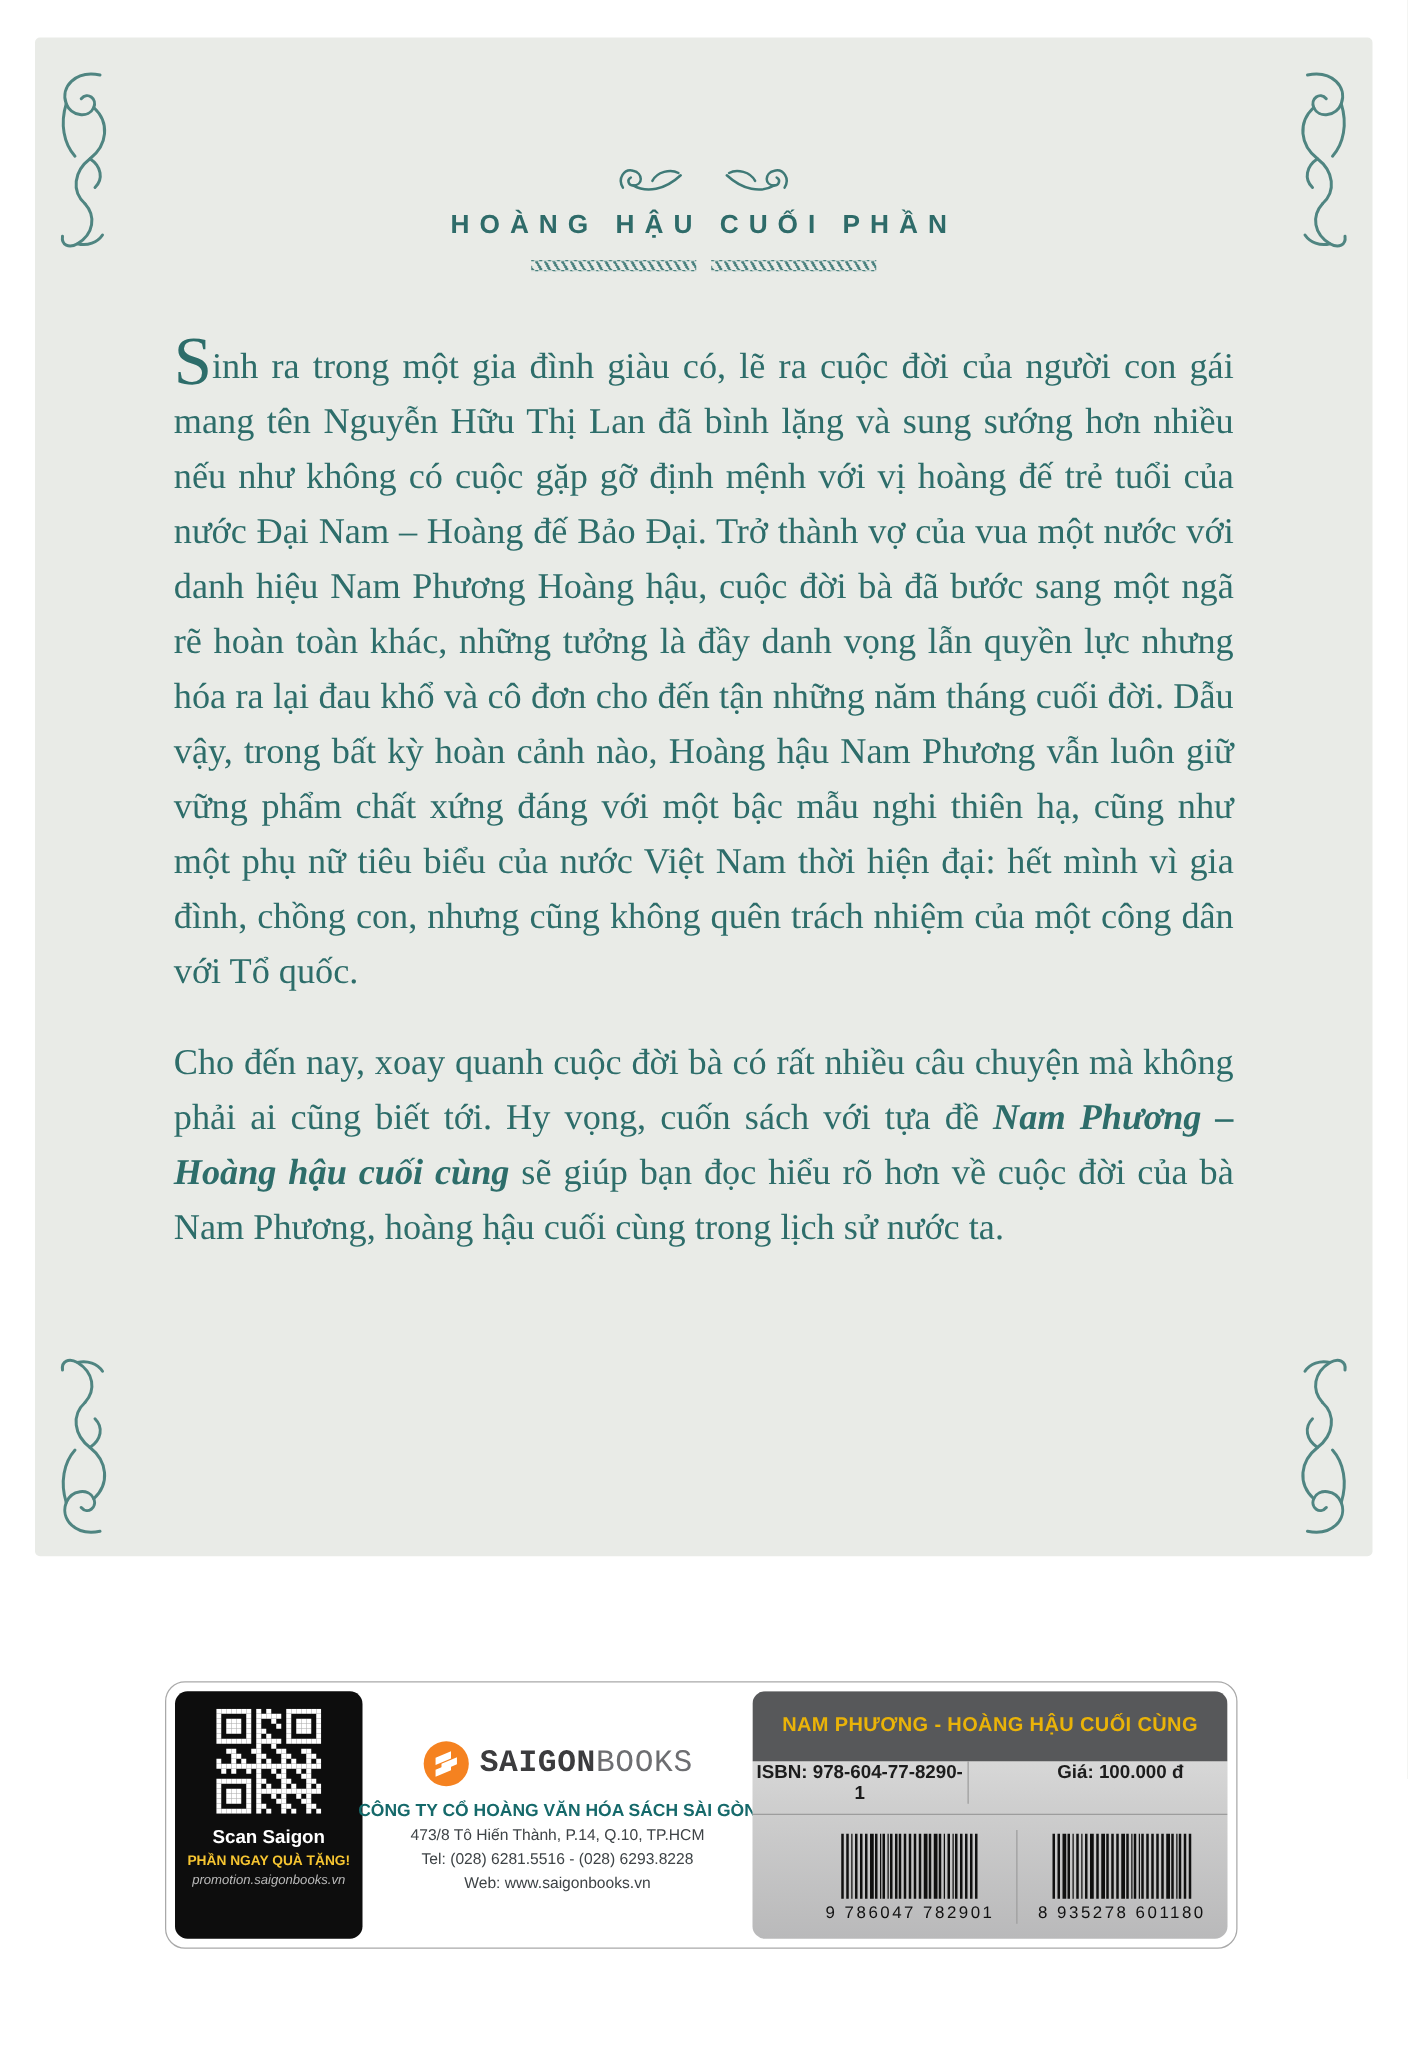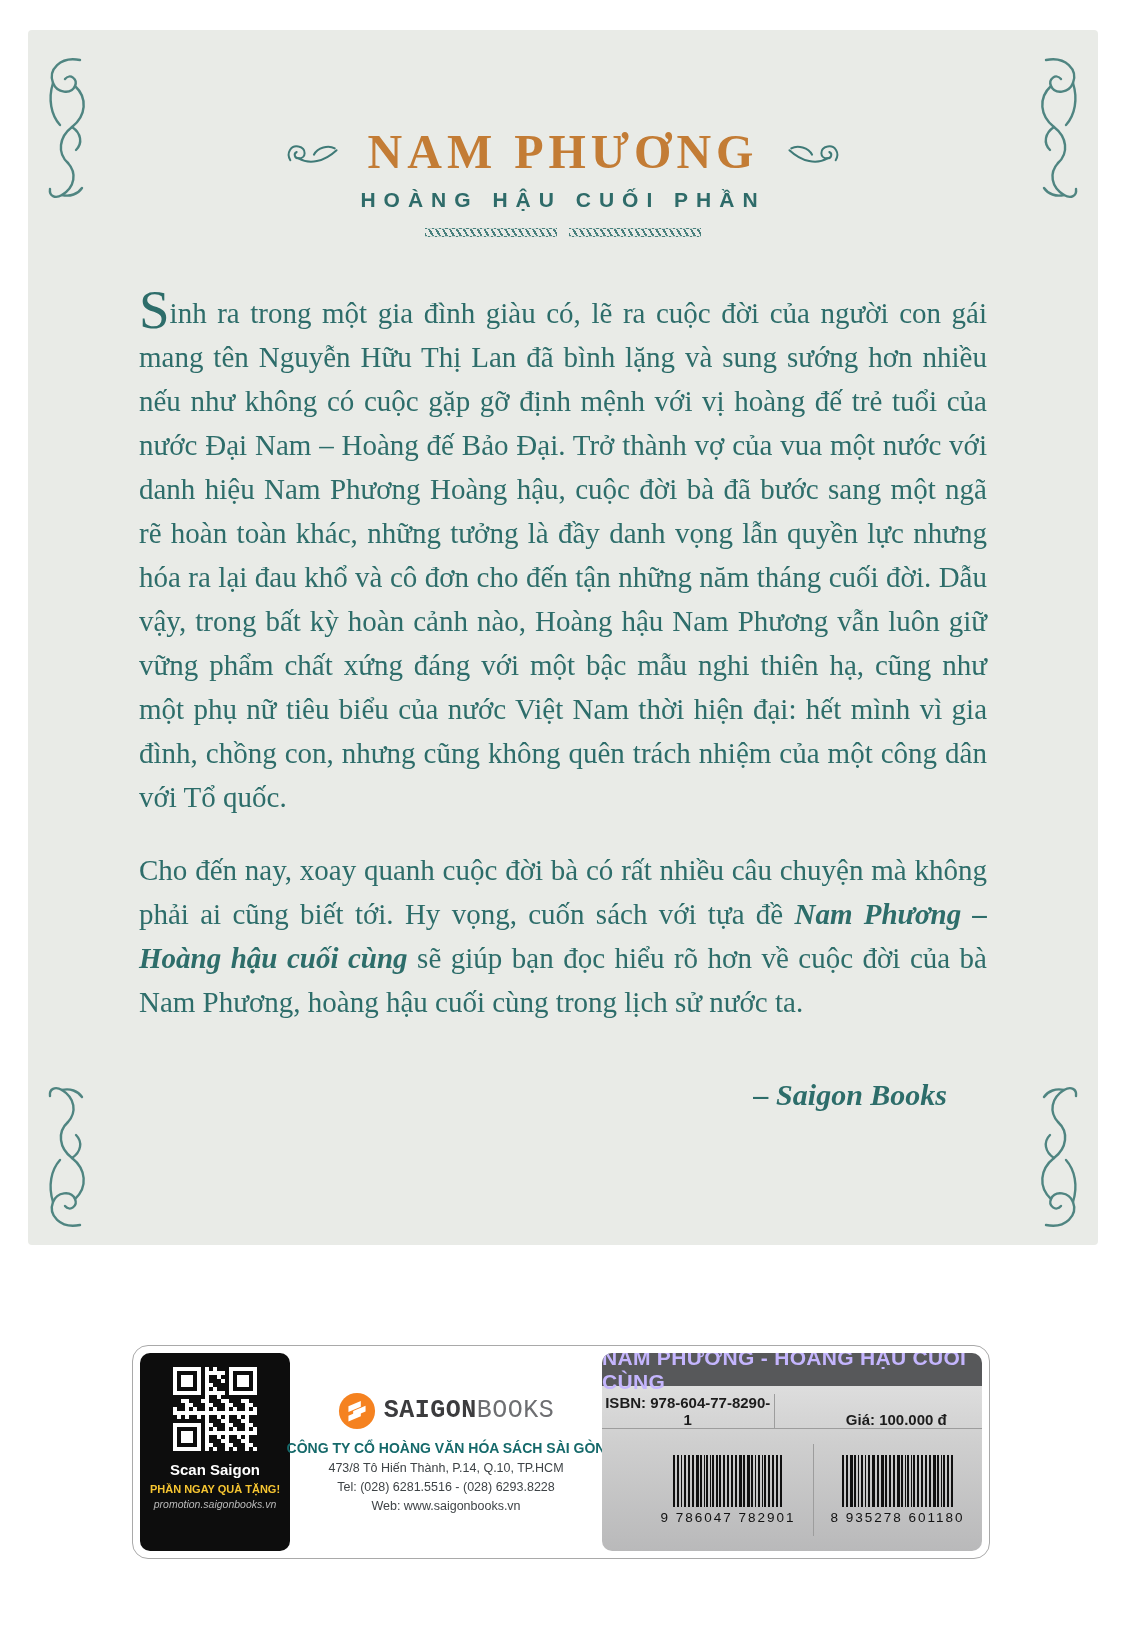--- a/index.html
+++ b/index.html
@@ -78,26 +78,26 @@
   .brand b{color:#3c3c3e;font-weight:800;}
   .brand span{color:#6d6e71;font-weight:400;}
   .company{margin-top:10px;font-size:14px;font-weight:700;color:#15696a;white-space:nowrap;}
   .pub-line{margin-top:5px;font-size:12.5px;color:#3e4346;}
 
   .info-panel{
     flex:1;background:linear-gradient(180deg,#e6e6e6 0%,#cfcfcf 45%,#b9b9ba 100%);
     border-radius:10px;overflow:hidden;display:flex;flex-direction:column;
   }
   .info-title{
-    background:#57585a;color:#c4b5fd;font-size:21px;font-weight:700;
-    height:33px;display:flex;align-items:center;justify-content:center;
+    background:#57585a;color:#eab308;font-size:16px;font-weight:700;
+    height:56px;display:flex;align-items:center;justify-content:center;
     letter-spacing:.3px;
   }
   .info-row{
-    display:flex;height:42px;align-items:flex-end;border-bottom:1px solid #9d9d9d;gap:36px;
+    display:flex;height:42px;align-items:flex-start;border-bottom:1px solid #9d9d9d;gap:36px;
   }
   .info-cell{flex:1;text-align:center;font-size:15px;font-weight:700;color:#1c1c1c;}
   .info-cell.left{border-right:1px solid #9d9d9d;}
   .barcode-row{flex:1;display:flex;align-items:center;justify-content:space-around;position:relative;margin-left:41px;}
   .barcode-row .vdiv{position:absolute;left:50%;top:12%;height:76%;width:1px;background:#9d9d9d;}
   .barcode{display:flex;flex-direction:column;align-items:center;}
   .bars{height:52px;display:flex;align-items:stretch;}
   .bars span{background:#101010;display:block;}
   .bars span.gap{background:transparent;}
   .bc-num{margin-top:3px;font-size:13.5px;letter-spacing:2px;color:#111;}
@@ -135,42 +135,40 @@
     </svg>
   <svg class="flourish fl-br" viewBox="0 0 58 150">
       <use href="#flourish-shape"></use>
     </svg>
 
   <div class="title-block">
     <div class="title-row">
       <svg class="cloud" viewBox="0 0 64 30">
           <use href="#cloud-shape"></use>
         </svg>
-      <h1 class="main-title">NAM PHƯƠNG</h1>
       <svg class="cloud mir" viewBox="0 0 64 30">
           <use href="#cloud-shape"></use>
         </svg>
     </div>
     <div class="subtitle">HOÀNG HẬU CUỐI PHẦN</div>
     <div class="divider">
         <span></span>
         <span></span>
       </div>
   </div>
 
   <div class="body-text">
     <p class="para1" style="margin:0;">
       <span class="dropcap">S</span><span>inh ra trong một gia đình giàu có, lẽ ra cuộc đời của người con gái mang tên Nguyễn Hữu Thị Lan đã bình lặng và sung sướng hơn nhiều nếu như không có cuộc gặp gỡ định mệnh với vị hoàng đế trẻ tuổi của nước Đại Nam – Hoàng đế Bảo Đại. Trở thành vợ của vua một nước với danh hiệu Nam Phương Hoàng hậu, cuộc đời bà đã bước sang một ngã rẽ hoàn toàn khác, những tưởng là đầy danh vọng lẫn quyền lực nhưng hóa ra lại đau khổ và cô đơn cho đến tận những năm tháng cuối đời. Dẫu vậy, trong bất kỳ hoàn cảnh nào, Hoàng hậu Nam Phương vẫn luôn giữ vững phẩm chất xứng đáng với một bậc mẫu nghi thiên hạ, cũng như một phụ nữ tiêu biểu của nước Việt Nam thời hiện đại: hết mình vì gia đình, chồng con, nhưng cũng không quên trách nhiệm của một công dân với Tổ quốc.</span>
     </p>
     <p class="para2" style="margin-bottom:0;">
       <span>Cho đến nay, xoay quanh cuộc đời bà có rất nhiều câu chuyện mà không phải ai cũng biết tới. Hy vọng, cuốn sách với tựa đề </span><span class="book-title-em">Nam Phương – Hoàng hậu cuối cùng</span><span> sẽ giúp bạn đọc hiểu rõ hơn về cuộc đời của bà Nam Phương, hoàng hậu cuối cùng trong lịch sử nước ta.</span>
     </p>
   </div>
 
-  <div class="signature">– Saigon Books</div>
 </div>
 
 <div class="footer">
   <div class="qr-panel">
     <div class="qr-box">
         <svg width="84" height="84" viewBox="0 0 84 84" fill="#ffffff">
           <rect x="32" y="0" width="4" height="4"></rect>
           <rect x="40" y="0" width="4" height="4"></rect>
           <rect x="32" y="4" width="4" height="4"></rect>
           <rect x="36" y="4" width="4" height="4"></rect>

